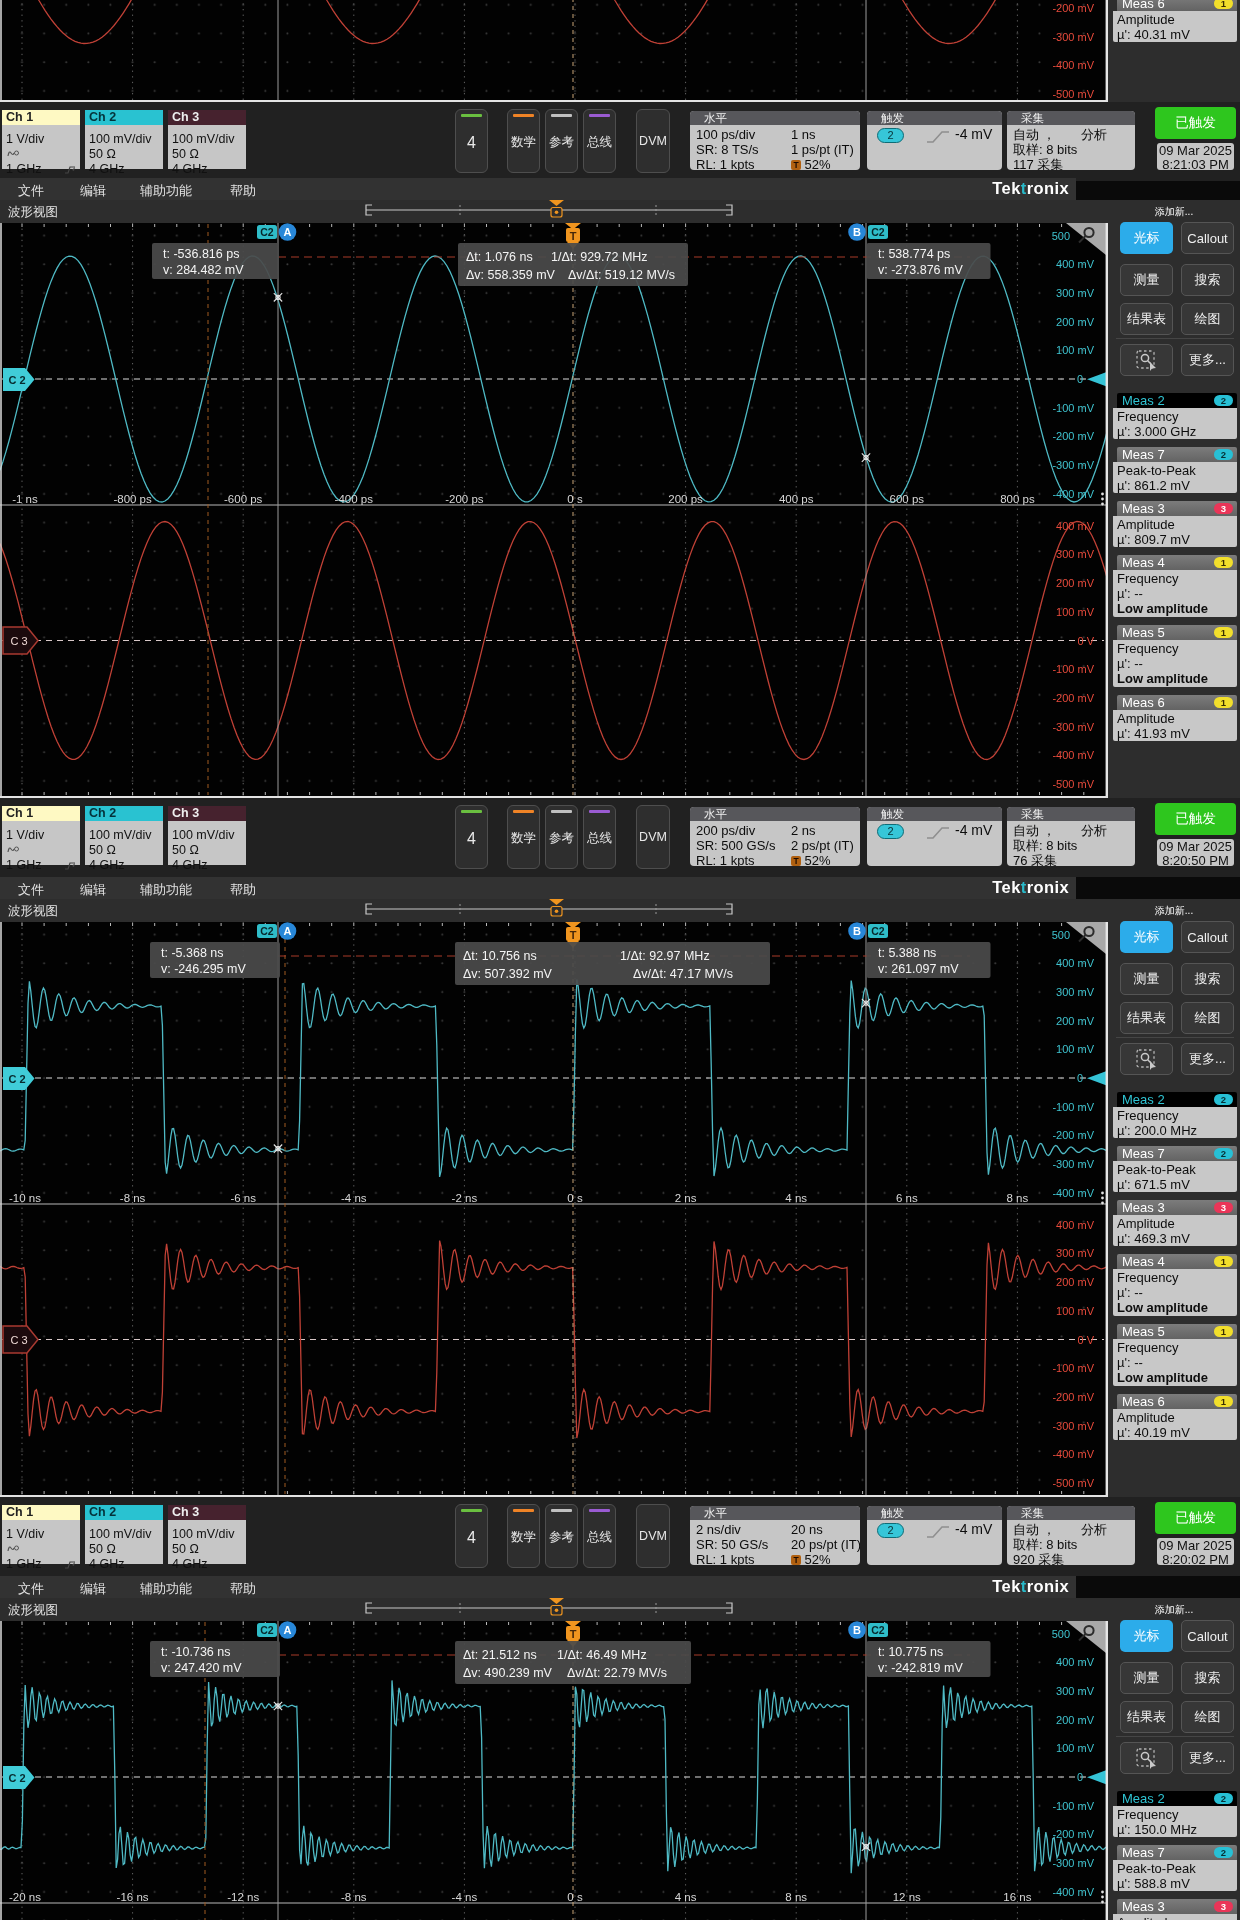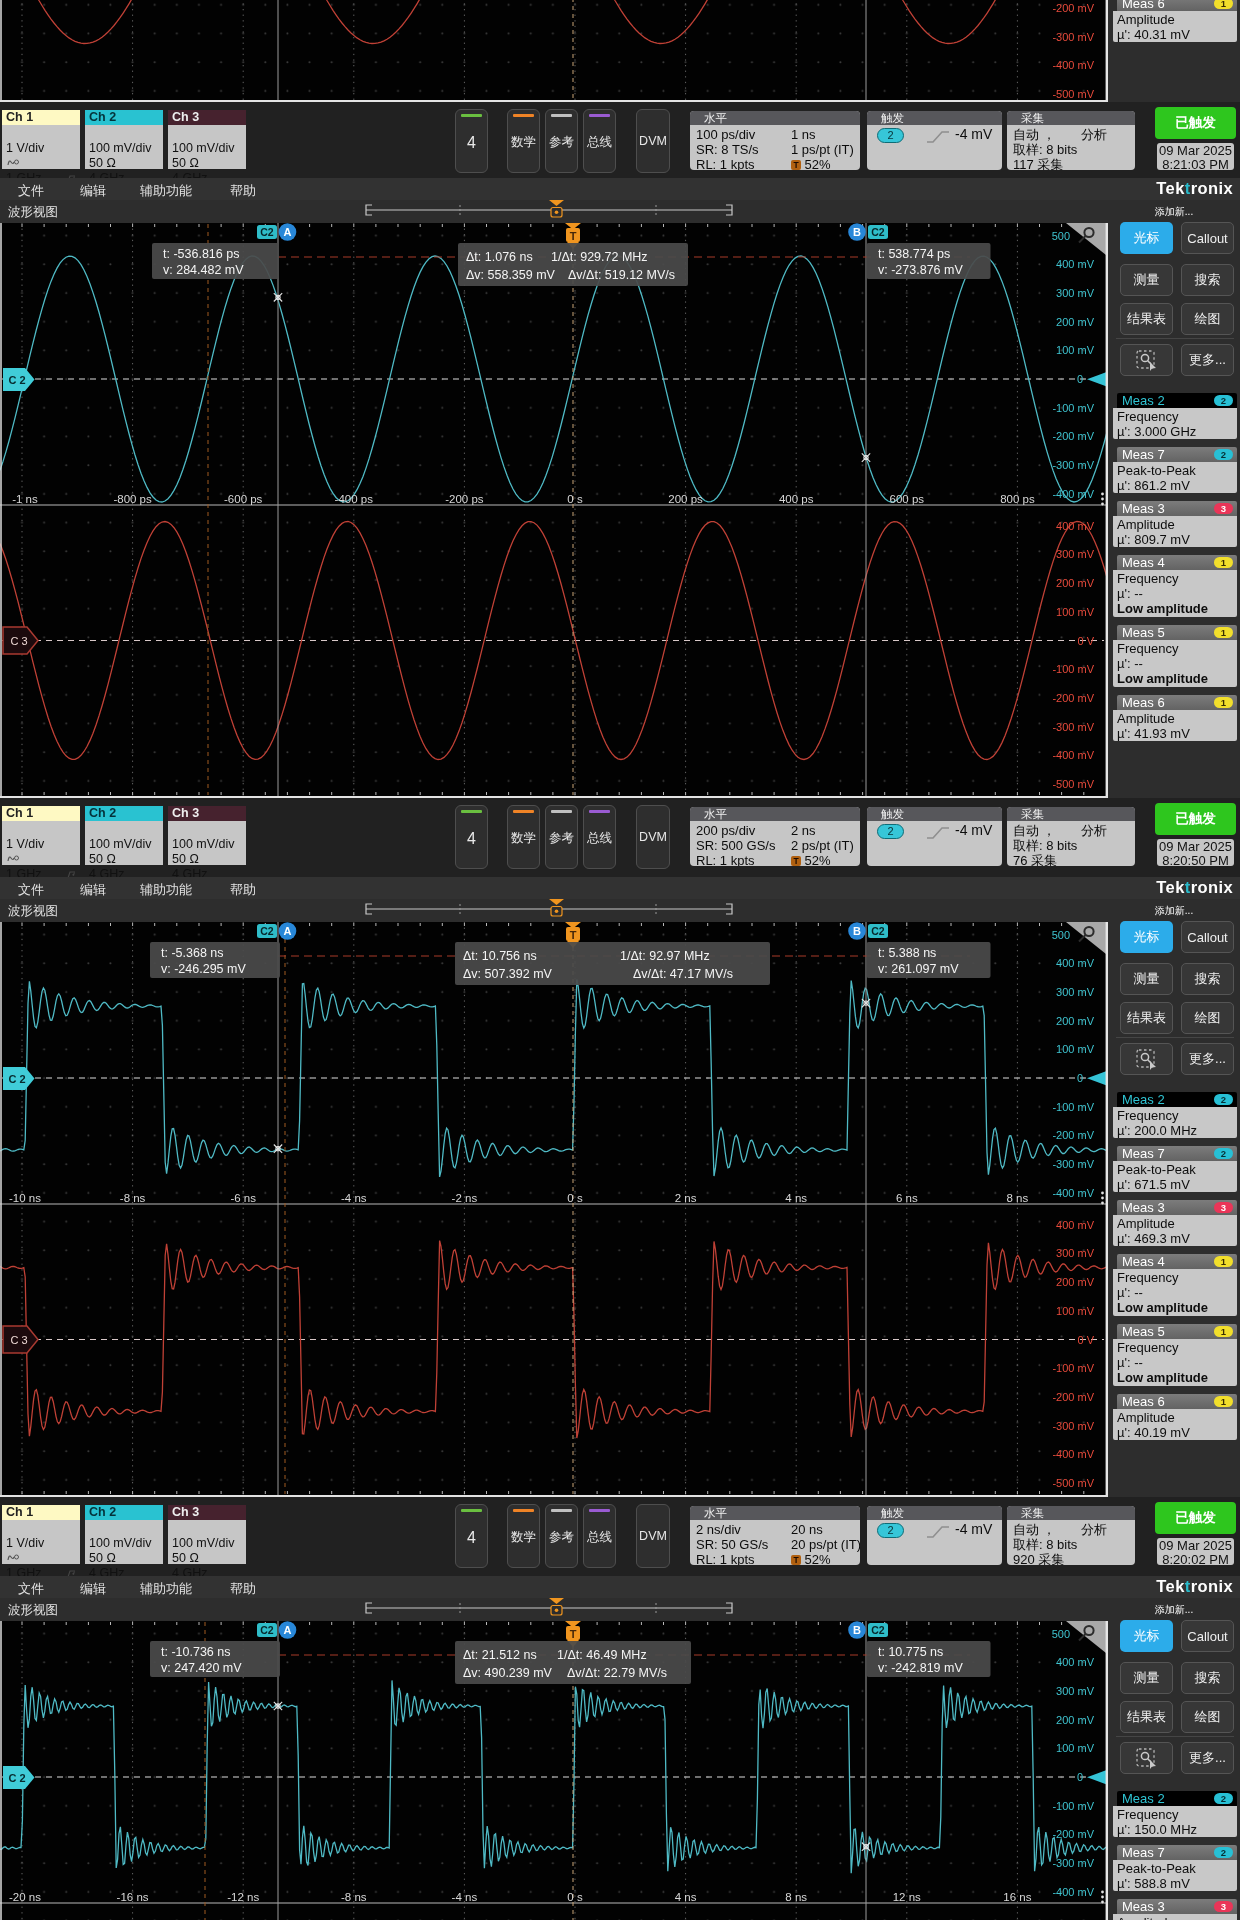--- a/index.html
+++ b/index.html
@@ -1,41 +1,41 @@
 <!DOCTYPE html>
 <html><head><meta charset="utf-8"><style>
 *{margin:0;padding:0;box-sizing:border-box}
 html,body{width:1240px;height:1920px;overflow:hidden;background:#0a0a0a;font-family:"Liberation Sans",sans-serif}
 #page{position:relative;width:1240px;height:1920px;overflow:hidden}
 .scope{position:absolute;left:0;width:1240px;height:699px}
-.menu{position:absolute;left:0;top:0;width:1240px;height:22px;background:#323232}
+.menu{position:absolute;left:0;top:0;width:1076px;height:22px;background:#323232}
 .menu span{position:absolute;top:4px;font-size:13px;color:#e2e2e2}
 .menu .logo{left:auto;right:7px;top:1px;font-size:16.5px;font-weight:bold;color:#fff;letter-spacing:.4px}
 .menu .logo i{font-style:normal;color:#29b9c9}
 .sep{position:absolute;left:0;top:618px;width:1108px;height:2px;background:#e3e3e3}
 .bbar{position:absolute;left:0;top:620px;width:1240px;height:79px;background:#212121}
 .ch{position:absolute;top:8px;width:78px;height:61px;font-size:12.5px}
 .chh{height:15px;padding:0 4px;font-size:12.5px;font-weight:bold;line-height:15px}
 .h1{background:#fef9c3;color:#222}
 .h2{background:#29c2d1;color:#04323a}
 .h3{background:#46222e;color:#eee}
-.chb{height:44px;background:#c6c6c6;color:#111;padding:16px 4px;line-height:15px}
+.chb{height:44px;background:#c6c6c6;color:#111;padding:7px 4px;line-height:15px}
 .chb div{height:15px;position:relative}
 .bwico{position:absolute;right:0;top:2px}
 .gbtn{position:absolute;top:7px;width:33px;height:64px;background:#2e2e2e;border:1px solid #4e4e4e;border-radius:6px;text-align:center}
 .gbtn i{display:block;margin:4px auto 0;width:21px;height:3px;border-radius:1px}
 .gbtn span{position:absolute;left:0;right:0;top:24px;color:#e8e8e8;font-size:12.5px}
 .pan{position:absolute;top:9px;height:59px;background:#c6c6c6;border-radius:4px;overflow:hidden}
 .panh{height:14px;background:#57575b;color:#f0f0f0;font-size:11.5px;line-height:14px;padding:0 14px}
 .panb{position:relative;padding:2px 6px;font-size:13px;color:#0c0c0c;line-height:15px}
 .panb>div{height:15px;position:relative;white-space:nowrap}
 .c2{position:absolute;left:95px}
 .tico{display:inline-block;width:10px;height:10px;background:#b06010;color:#1a0a00;font-size:8.5px;font-weight:bold;text-align:center;line-height:10px;border-radius:2px;vertical-align:1px}
 .tpill{position:absolute;left:4px;top:1px;width:27px;height:15px;background:#36c6d8;border:1.5px solid #0e6c76;border-radius:8px;color:#083338;font-size:11px;text-align:center;line-height:13px}
-.trg{position:absolute;left:1155px;top:5px;width:81px;height:32px;background:#2ec61e;border-radius:4px;color:#fff;font-size:13.5px;font-weight:bold;text-align:center;line-height:32px}
+.trg{position:absolute;left:1155px;top:5px;width:81px;height:32px;background:#2ec61e;border-radius:4px;color:#fff;font-size:13.5px;font-weight:normal;text-align:center;line-height:32px}
 .date{position:absolute;left:1157px;top:41px;width:77px;height:27px;background:#c6c6c6;border-radius:3px;color:#111;font-size:13px;text-align:center;line-height:13.5px;padding-top:1px}
 .sbar{position:absolute;left:1108px;top:22px;width:132px;height:598px;background:#2d2d2d;font-size:13px}
 .sbtitle{position:absolute;top:5px;left:0;right:0;text-align:center;color:#fff;font-size:10px}
 .b,.bsel{position:absolute;width:53px;height:32px;border-radius:5px;text-align:center;color:#f0f0f0;display:flex;align-items:center;justify-content:center}
 .b{background:#373737;border:1px solid #555}
 .bsel{background:#2cacea;color:#fff}
 .card{position:absolute;left:5px;width:124px}
 .hdr,.hdrsel{position:relative;margin-left:4px;height:15px;font-size:13px;line-height:15px;padding:0 5px;border-radius:2px 2px 0 0}
 .hdr{background:linear-gradient(#7c7c7c,#636363);color:#fff}
 .hdrsel{background:#000;color:#2fc5d4}

